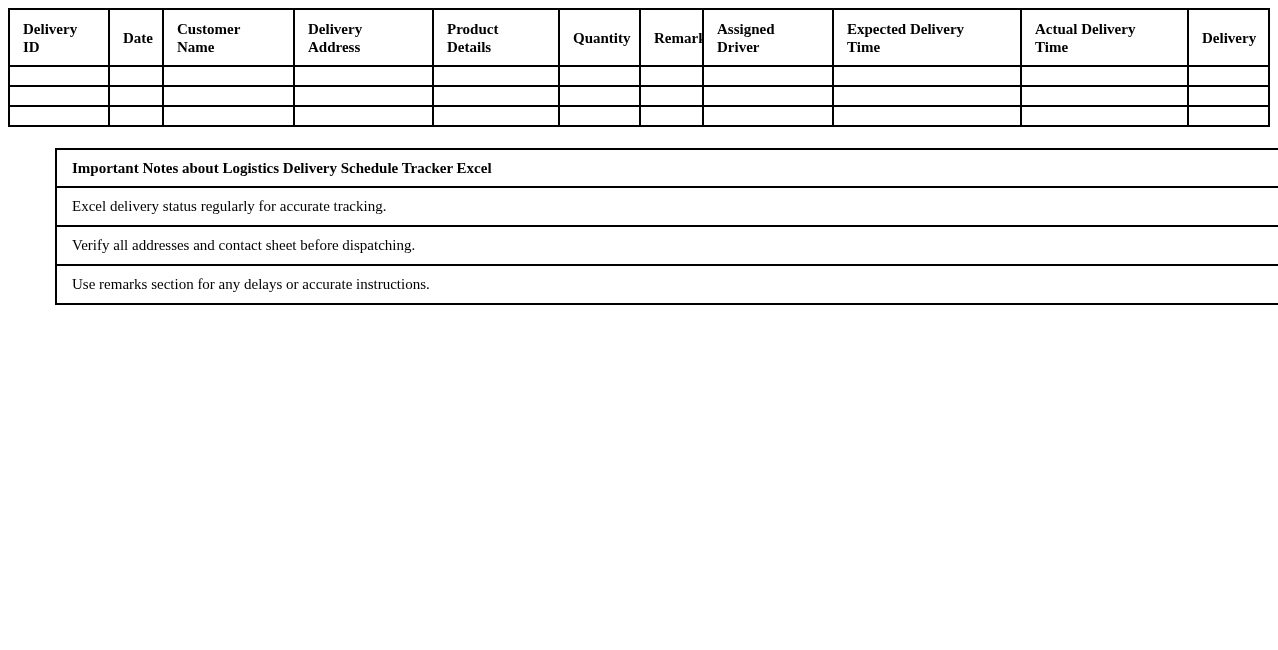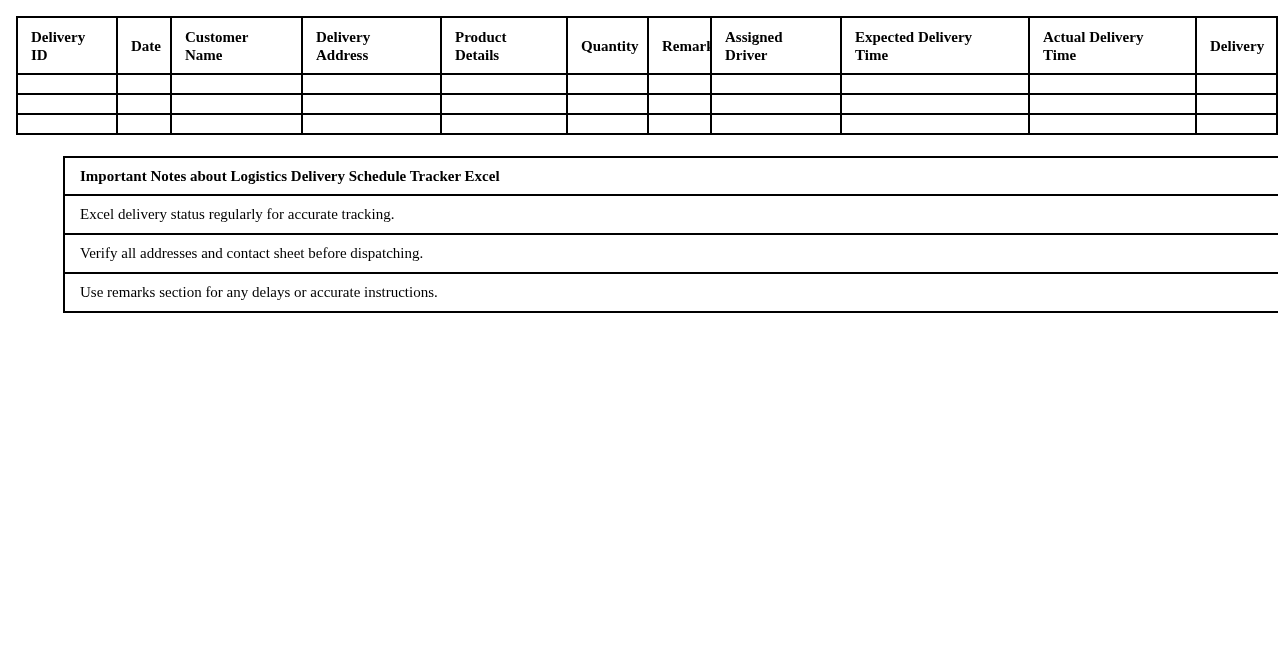--- a/index.html
+++ b/index.html
@@ -9,21 +9,21 @@
     background: #ffffff;
   }
   body {
     width: 1278px;
     height: 650px;
     font-family: "Liberation Serif", "DejaVu Serif", serif;
     color: #000000;
     overflow: hidden;
   }
   .page {
-    padding: 16px;
+    padding: 8px;
   }
   table {
     border-collapse: separate;
     border-spacing: 0;
     table-layout: fixed;
     width: 1260px;
     border: 1px solid #000000;
   }
   th, td {
     border: 1px solid #000000;

